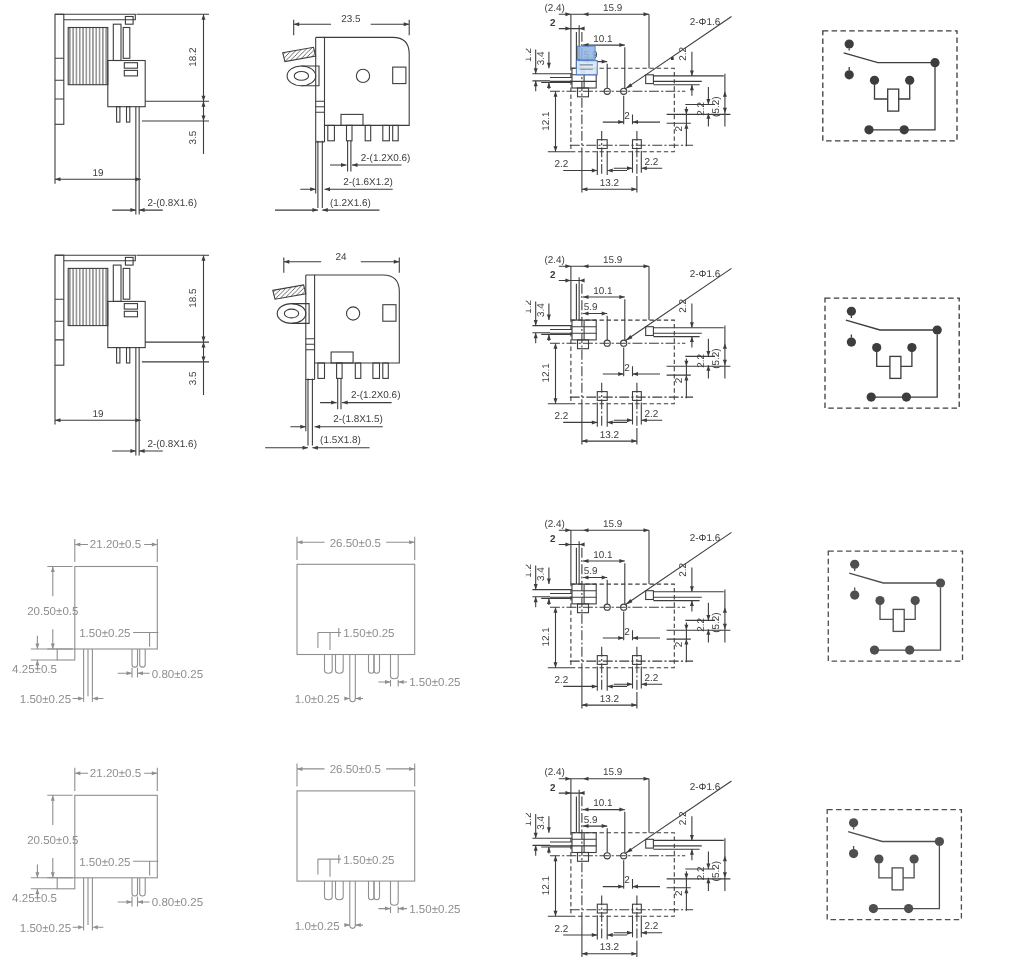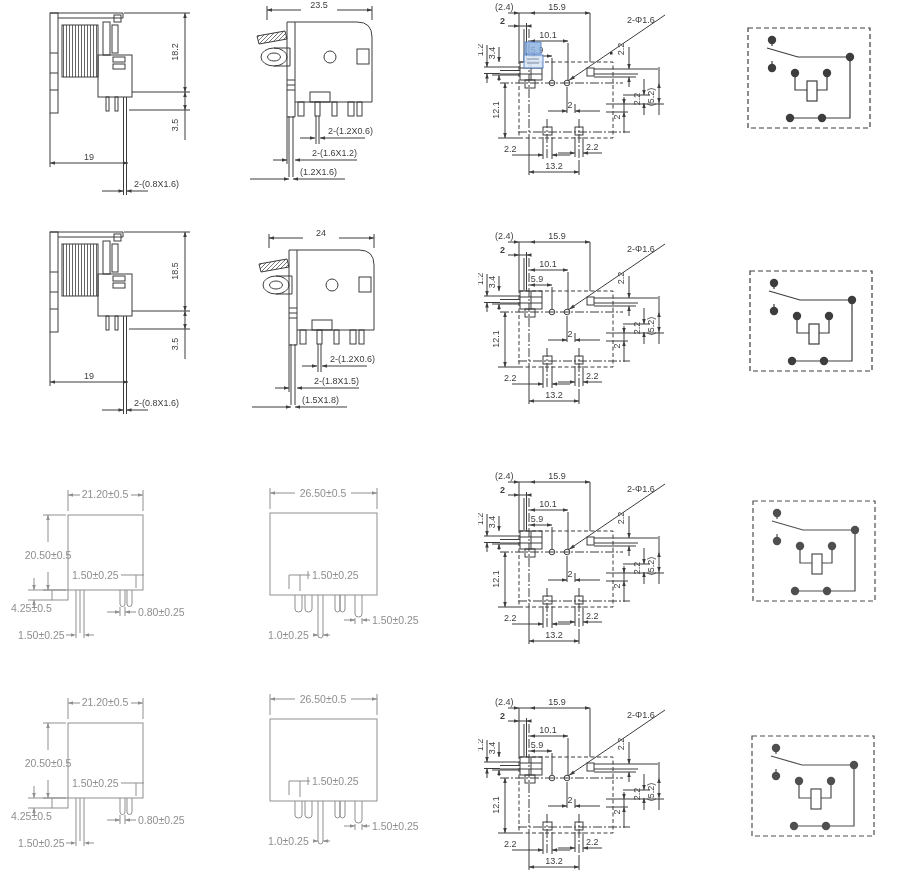--- a/index.html
+++ b/index.html
@@ -271,21 +271,21 @@
 <div class="cell" style="left:38px;top:5px">
   <svg width="165" height="195" viewBox="0 0 165 195" style="color:#3d3d3d">
     <use href="#sym-side"></use>
     <text class="dim" x="140" y="47" text-anchor="middle" transform="rotate(-90 140 47)">18.2</text>
     <text class="dim" x="140" y="120" text-anchor="middle" transform="rotate(-90 140 120)">3.5</text>
     <text class="dim" x="51" y="155" text-anchor="middle">19</text>
     <text class="dim" x="96" y="182">2-(0.8X1.6)</text>
   </svg>
 </div>
 
-<div class="cell" style="left:245px;top:2px">
+<div class="cell" style="left:245px;top:14px">
   <svg width="210" height="195" viewBox="0 0 210 195" style="color:#3d3d3d">
     <use href="#sym-front"></use>
     <text class="dim" x="74" y="6" text-anchor="middle">23.5</text>
     <text class="dim" x="83" y="132">2-(1.2X0.6)</text>
     <text class="dim" x="67" y="154">2-(1.6X1.2)</text>
     <text class="dim" x="55" y="173">(1.2X1.6)</text>
   </svg>
 </div>
 
 <div class="cell" style="left:478px;top:3px">
@@ -309,21 +309,21 @@
 <div class="cell" style="left:38px;top:224px">
   <svg width="165" height="195" viewBox="0 0 165 195" style="color:#3d3d3d">
     <use href="#sym-side"></use>
     <text class="dim" x="140" y="47" text-anchor="middle" transform="rotate(-90 140 47)">18.5</text>
     <text class="dim" x="140" y="120" text-anchor="middle" transform="rotate(-90 140 120)">3.5</text>
     <text class="dim" x="51" y="155" text-anchor="middle">19</text>
     <text class="dim" x="96" y="182">2-(0.8X1.6)</text>
   </svg>
 </div>
 
-<div class="cell" style="left:247px;top:230px">
+<div class="cell" style="left:236px;top:230px">
   <svg width="210" height="195" viewBox="0 0 210 195" style="color:#3d3d3d">
     <use href="#sym-front"></use>
     <text class="dim" x="74" y="6" text-anchor="middle">24</text>
     <text class="dim" x="83" y="132">2-(1.2X0.6)</text>
     <text class="dim" x="67" y="154">2-(1.8X1.5)</text>
     <text class="dim" x="55" y="173">(1.5X1.8)</text>
   </svg>
 </div>
 
 <div class="cell" style="left:478px;top:232px">

